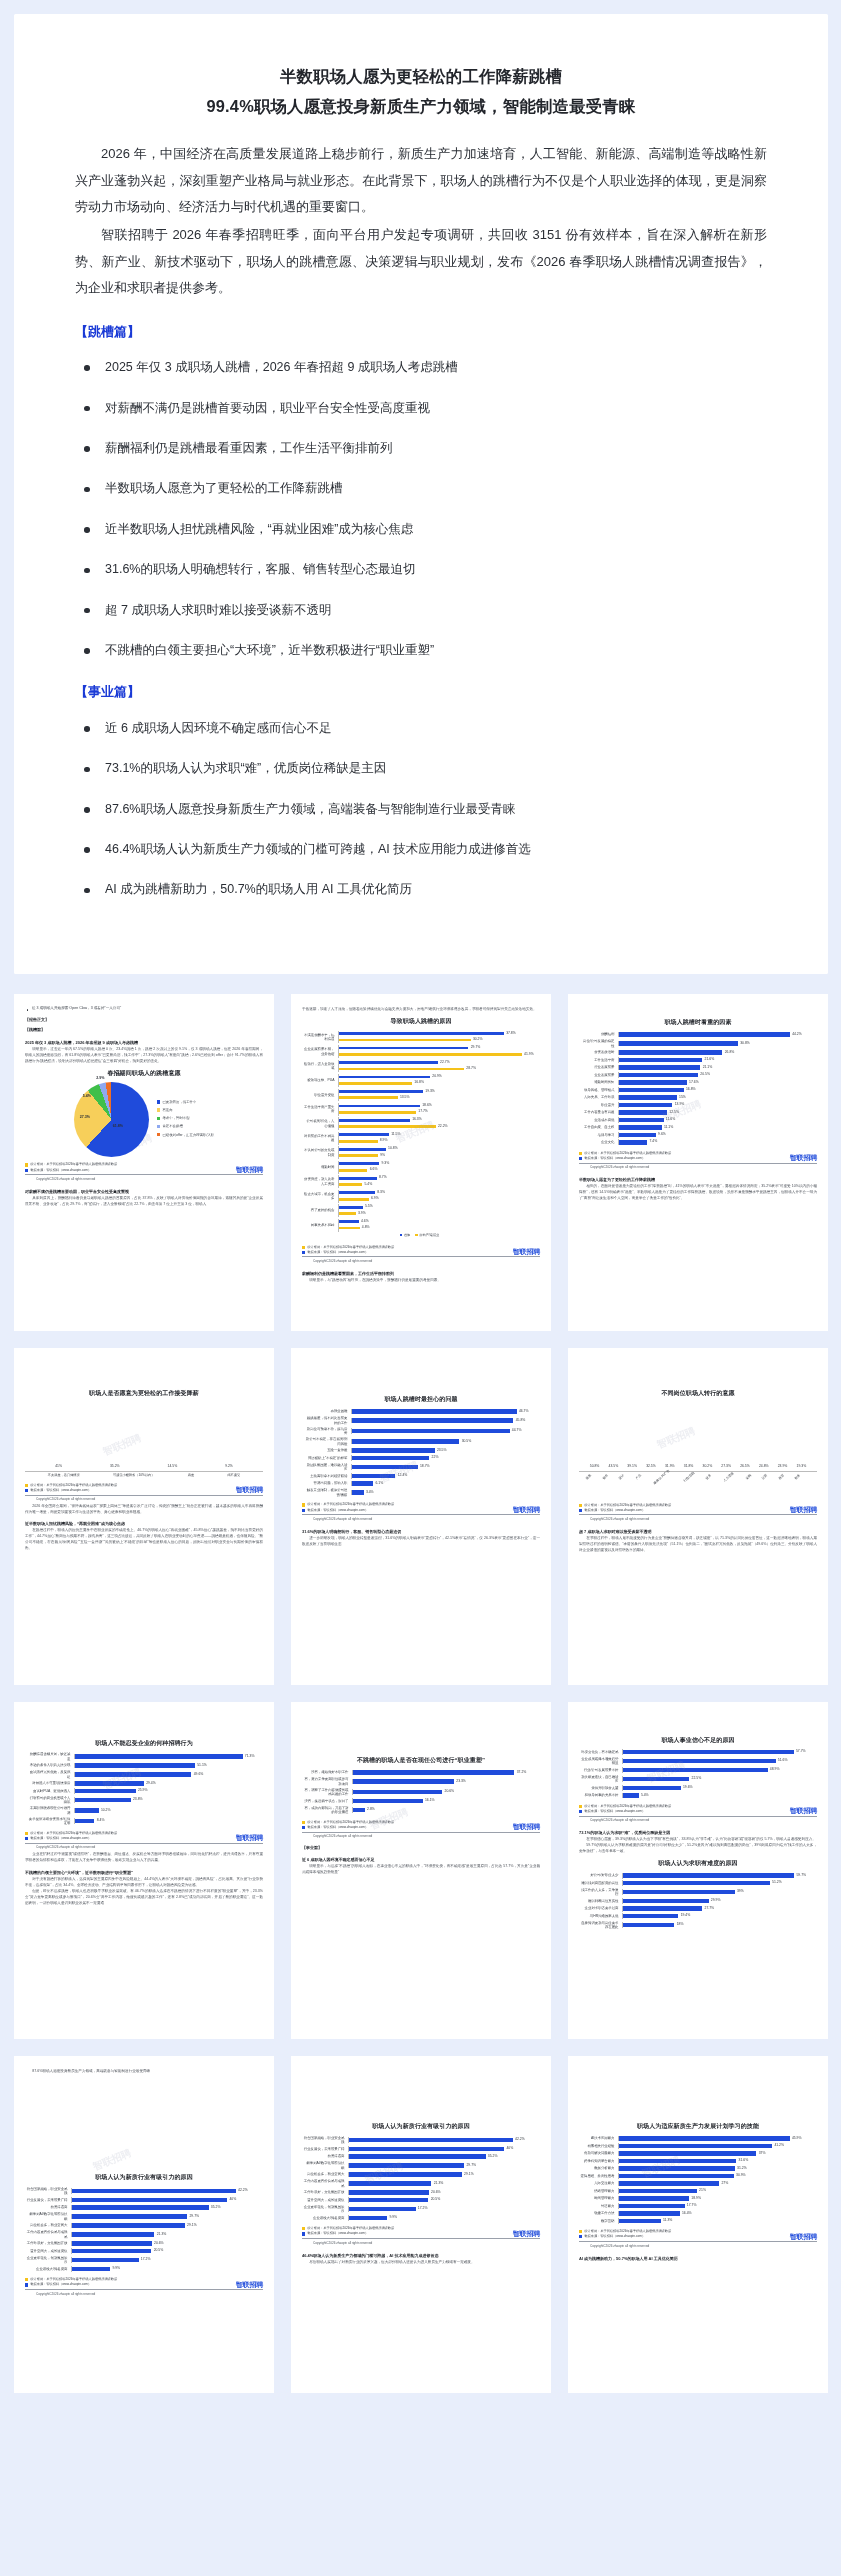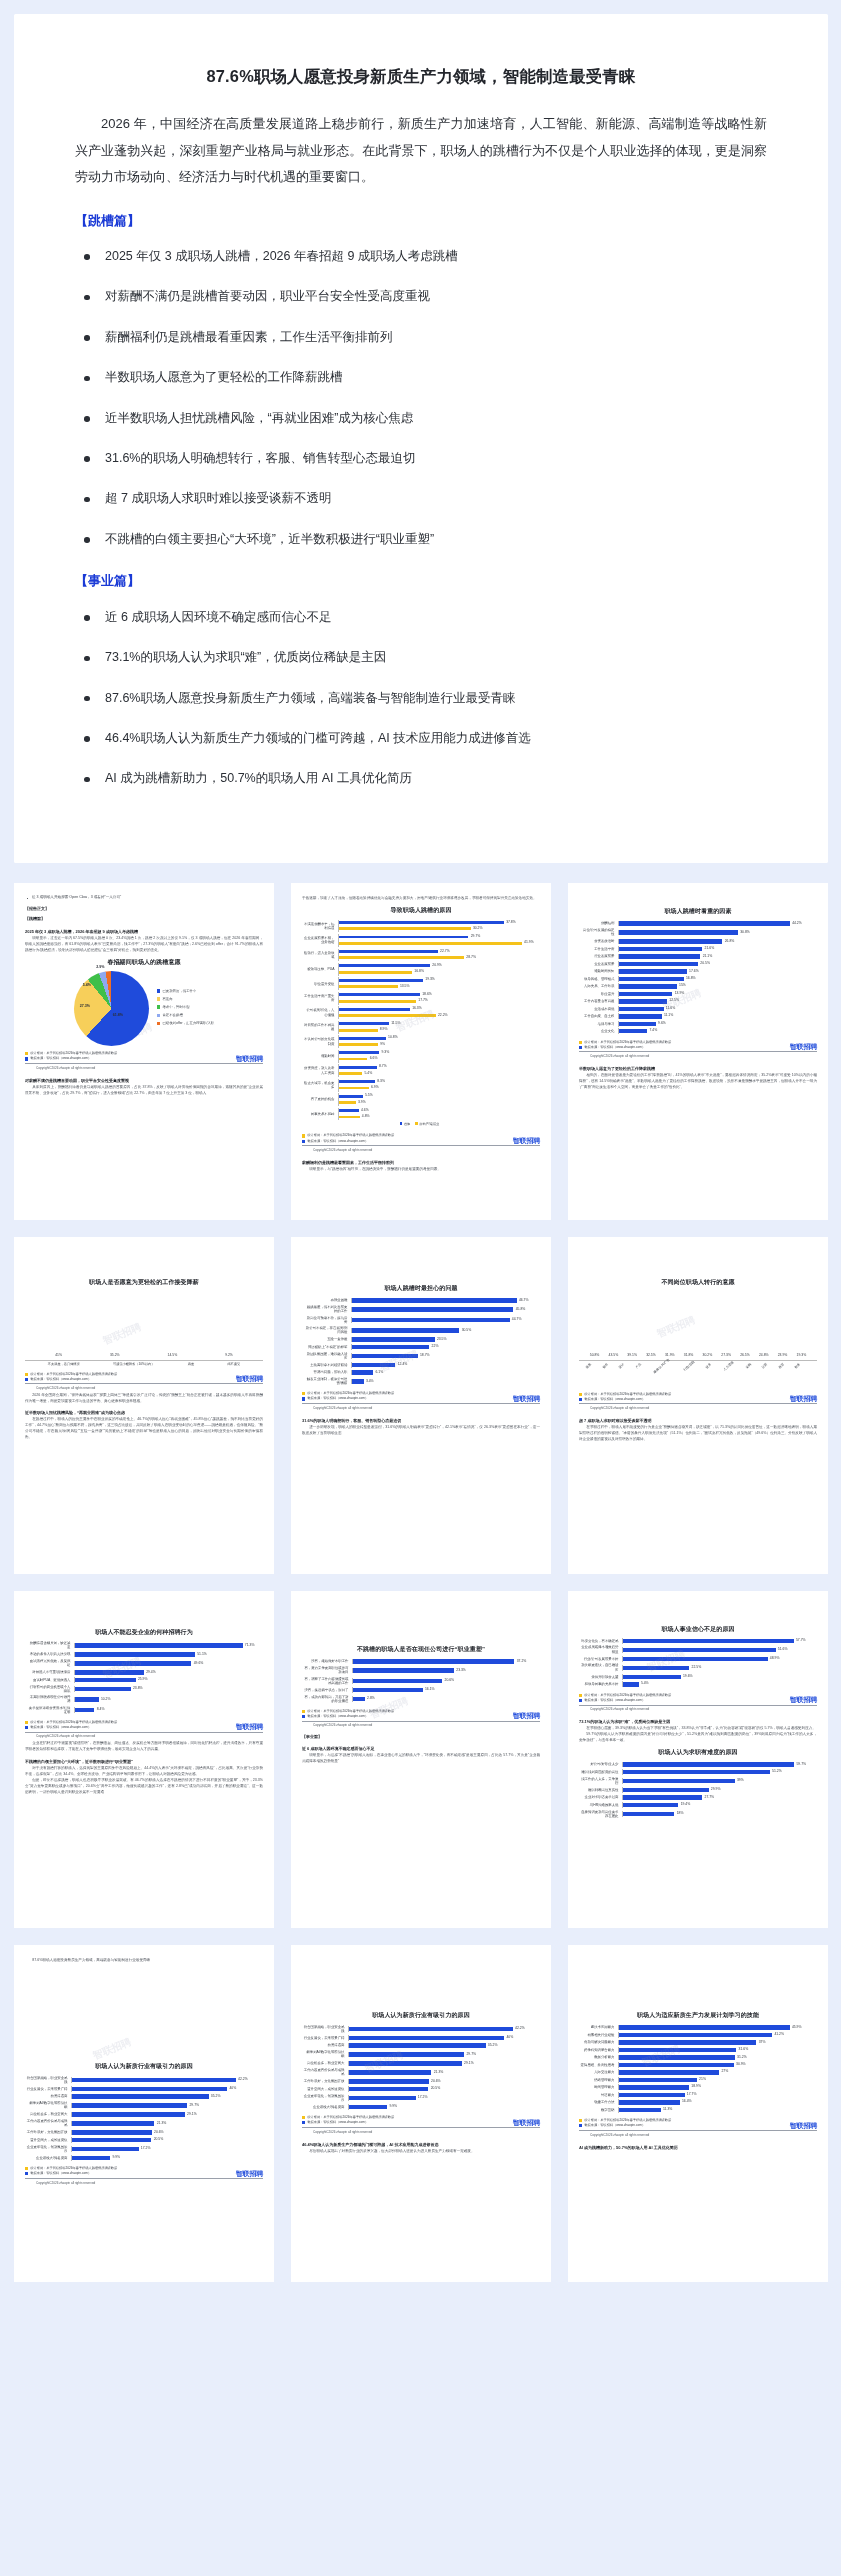--- a/index.html
+++ b/index.html
@@ -169,24 +169,26 @@
     font-weight:bold; transform:rotate(-22deg); pointer-events:none;
   }
 </style>
 </head>
 <body>
 
 <div class="page-wrap">
 
   <div class="article-card">
     <div>
-      <div class="headline">87.6%职场人愿意投身新质生产力领域，智能制造最受青睐</div>
+      <div class="headline">半数职场人愿为更轻松的工作降薪跳槽</div>
+      <div class="headline">99.4%职场人愿意投身新质生产力领域，智能制造最受青睐</div>
     </div>
 
     <p class="para">2026 年，中国经济在高质量发展道路上稳步前行，新质生产力加速培育，人工智能、新能源、高端制造等战略性新兴产业蓬勃兴起，深刻重塑产业格局与就业形态。在此背景下，职场人的跳槽行为不仅是个人职业选择的体现，更是洞察劳动力市场动向、经济活力与时代机遇的重要窗口。</p>
+    <p class="para tight">智联招聘于 2026 年春季招聘旺季，面向平台用户发起专项调研，共回收 3151 份有效样本，旨在深入解析在新形势、新产业、新技术驱动下，职场人的跳槽意愿、决策逻辑与职业规划，发布《2026 春季职场人跳槽情况调查报告》，为企业和求职者提供参考。</p>
 
     <div class="sec-blue">【跳槽篇】</div>
 
     <ul class="findings">
       <li>2025 年仅 3 成职场人跳槽，2026 年春招超 9 成职场人考虑跳槽</li>
       <li>对薪酬不满仍是跳槽首要动因，职业平台安全性受高度重视</li>
       <li>薪酬福利仍是跳槽最看重因素，工作生活平衡排前列</li>
       <li>半数职场人愿意为了更轻松的工作降薪跳槽</li>
       <li>近半数职场人担忧跳槽风险，“再就业困难”成为核心焦虑</li>
       <li>31.6%的职场人明确想转行，客服、销售转型心态最迫切</li>

